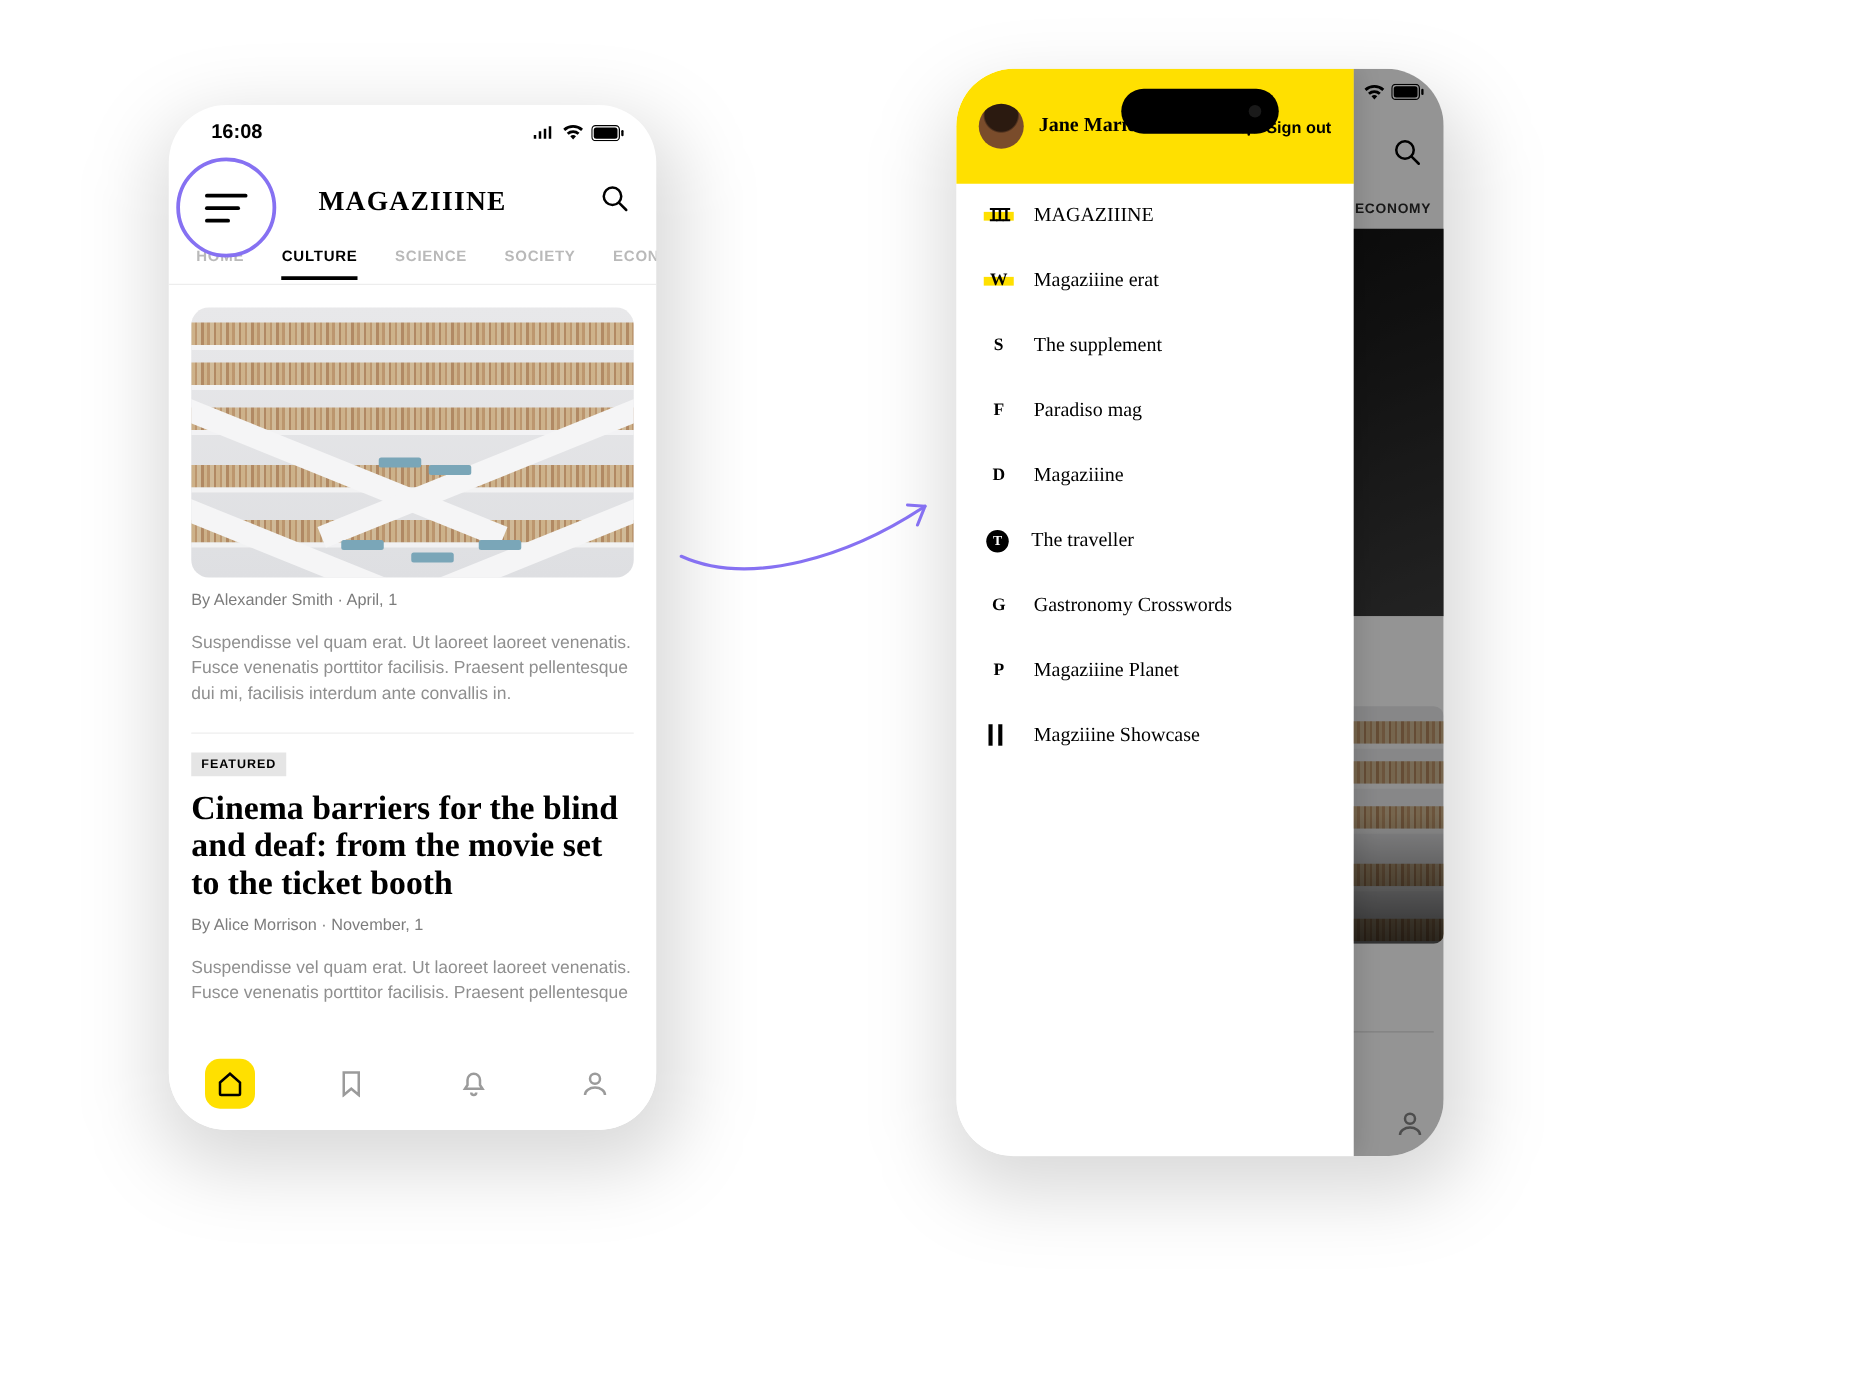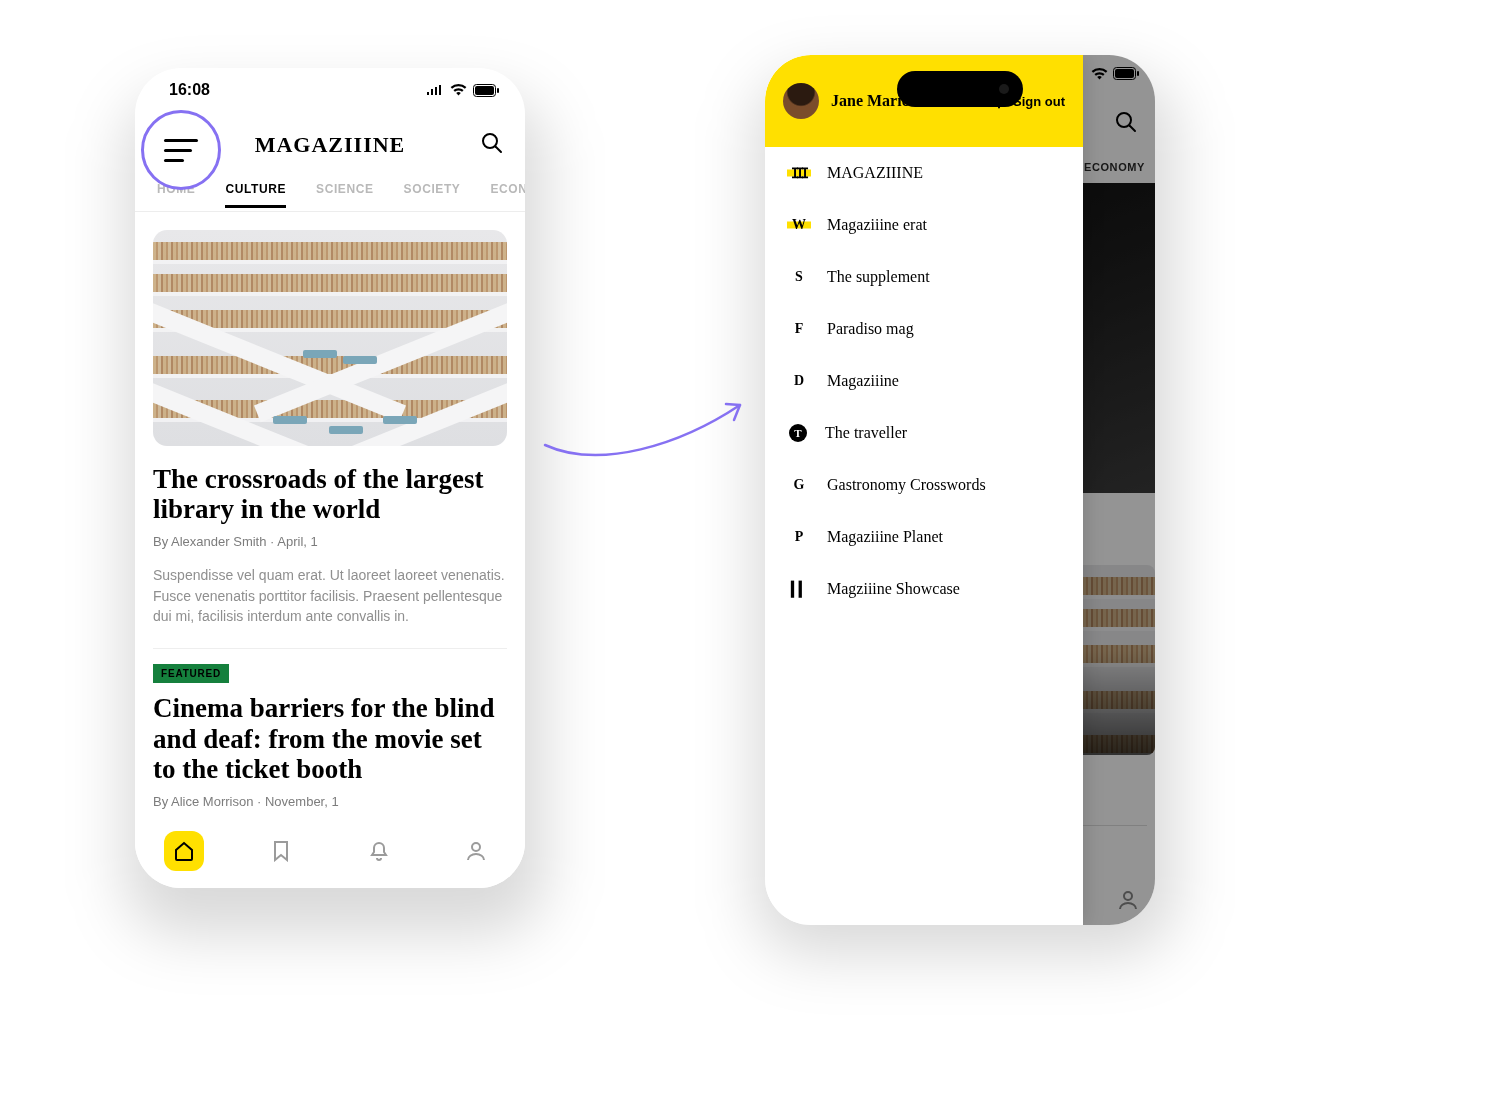--- a/index.html
+++ b/index.html
@@ -27,21 +27,21 @@
   filter: blur(30px);
   background: rgba(0,0,0,0.15);
 }
 
 
 .shadow-1 { left: 125px; top: 95px; width: 420px; height: 840px; }
 
 .shadow-2 { left: 755px; top: 75px; width: 420px; height: 880px; }
 
 
-.phone-1 { left: 135px; top: 68px; }
+.phone-1 { left: 135px; top: 84px; }
 .phone-2 { left: 765px; top: 55px; height: 870px; }
 
 
 .status-bar {
   height: 44px;
   display: flex;
   align-items: center;
   justify-content: space-between;
   padding: 0 26px 0 34px;
   font-weight: 700;
@@ -149,21 +149,21 @@
   line-height: 1.12;
   font-weight: 700;
   margin-top: 18px;
 }
 .byline { color:#7c7c7c; font-size: 13px; margin-top: 10px; }
 .excerpt { color:#8f8f8f; font-size: 14px; line-height:1.45; margin-top: 16px; }
 
 .divider { height:1px; background:#eee; margin: 22px 0 14px; }
 
 .featured-chip{
-  display:inline-block; background:#15803d; font-size:10px; font-weight:800; letter-spacing:0.8px;
+  display:inline-block; background:#e5e5e5; font-size:10px; font-weight:800; letter-spacing:0.8px;
   padding: 4px 8px;
 }
 
 
 .bottom-nav{
   position:absolute; left:0; right:0; bottom:0; height:74px; background:#fff;
   display:flex; align-items:center; justify-content:space-around;
 }
 .nav-btn{ width:40px; height:40px; display:flex; align-items:center; justify-content:center; border-radius:12px; }
 .nav-btn.active{ background:#ffe000; }
@@ -301,21 +301,20 @@
       <div class="diag d1"></div>
         <div class="diag d2"></div>
         <div class="diag d3"></div>
         <div class="diag d4"></div>
       <div class="bench b1"></div>
         <div class="bench b2"></div>
         <div class="bench b3"></div>
         <div class="bench b4"></div>
         <div class="bench b5"></div>
     </div>
-    <h2 class="headline">The crossroads of the largest library in the world</h2>
     <div class="byline">By Alexander Smith  ·  April, 1</div>
     <p class="excerpt">Suspendisse vel quam erat. Ut laoreet laoreet venenatis. Fusce venenatis porttitor facilisis. Praesent pellentesque dui mi, facilisis interdum ante convallis in.</p>
 
     <div class="divider"></div>
 
     <span class="featured-chip">FEATURED</span>
     <h2 class="headline" style="margin-top:10px">Cinema barriers for the blind and deaf: from the movie set to the ticket booth</h2>
     <div class="byline">By Alice Morrison  ·  November, 1</div>
     <p class="excerpt">Suspendisse vel quam erat. Ut laoreet laoreet venenatis. Fusce venenatis porttitor facilisis. Praesent pellentesque</p>
   </div>

